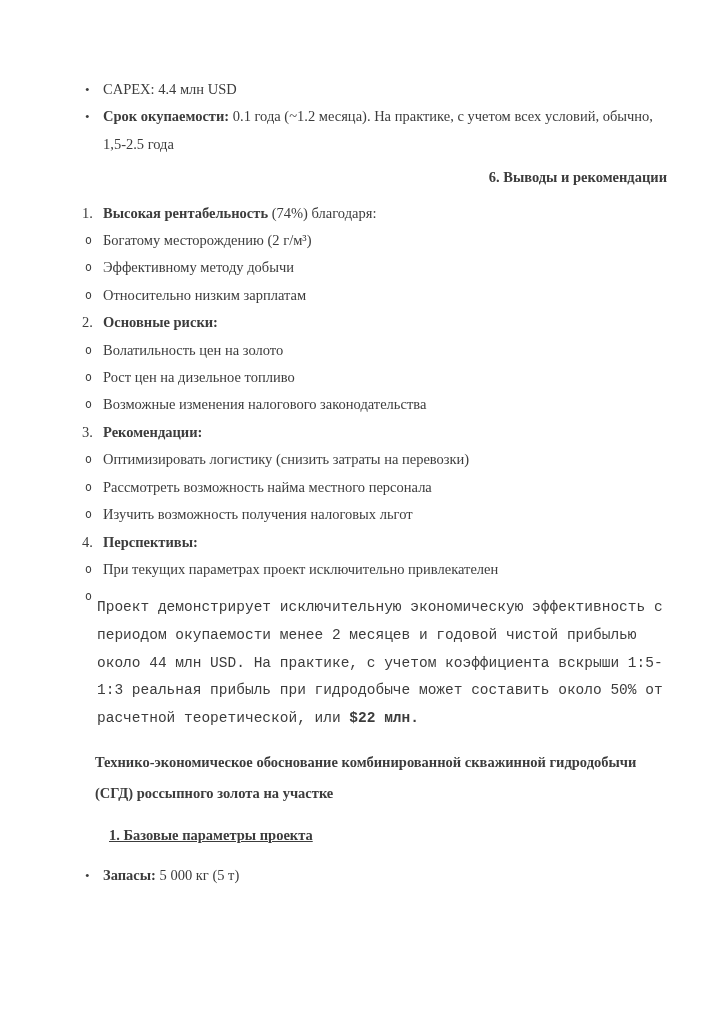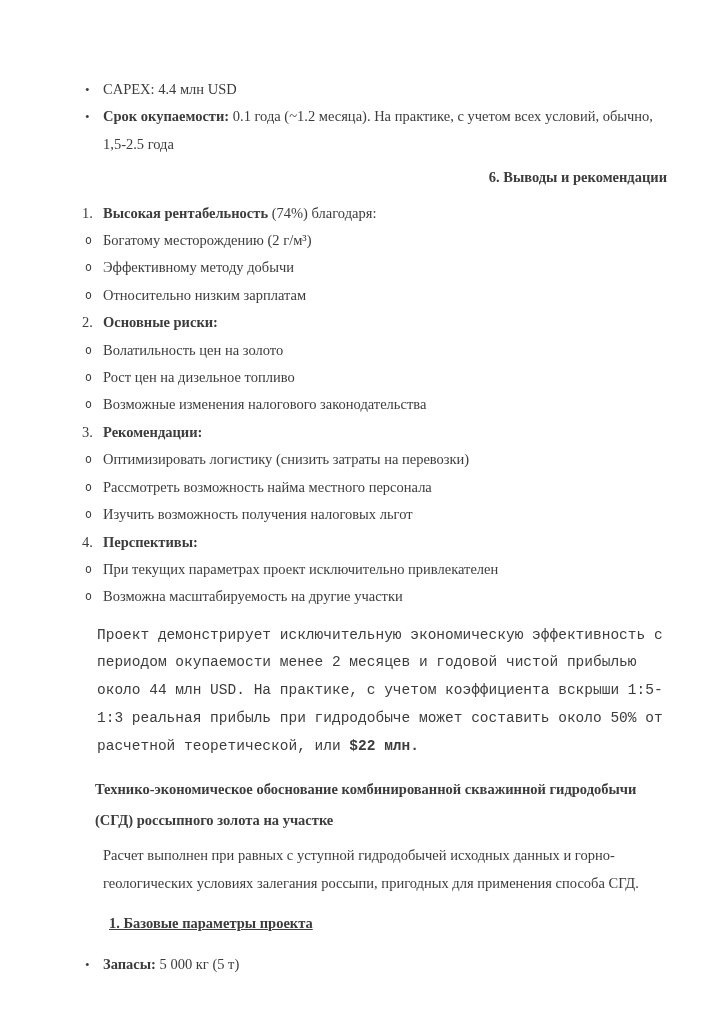--- a/index.html
+++ b/index.html
@@ -146,31 +146,29 @@
     <div class="li num">
       <span class="marker">4.</span>
       <span><b>Перспективы:</b><span></span></span>
     </div>
     <div class="li sub">
       <span class="marker">o</span>
       <span><b></b><span>При текущих параметрах проект исключительно привлекателен</span></span>
     </div>
     <div class="li sub">
       <span class="marker">o</span>
-      <span><b></b><span>Возможна масштабируемость на другие участки</span></span>
     </div>
   </div>
 
   <div class="paragraph">
     <span>Проект демонстрирует исключительную экономическую эффективность с периодом окупаемости менее 2 месяцев и годовой чистой прибылью около 44 млн USD. На практике, с учетом коэффициента вскрыши 1:5-1:3 реальная прибыль при гидродобыче может составить около 50% от расчетной теоретической, или </span><b>$22 млн.</b>
   </div>
 
   <div class="main-title">Технико-экономическое обоснование комбинированной скважинной гидродобычи (СГД) россыпного золота на участке</div>
 
-  <div class="method-paragraph">Расчет выполнен при равных с уступной гидродобычей исходных данных и горно-геологических условиях залегания россыпи, пригодных для применения способа СГД.</div>
 
   <div class="heading-params">1. Базовые параметры проекта</div>
 
   <div class="params-list">
     <div class="li bullet">
       <span class="marker">•</span>
       <span><b>Запасы:</b><span> 5 000 кг (5 т)</span></span>
     </div>
   </div>
 

